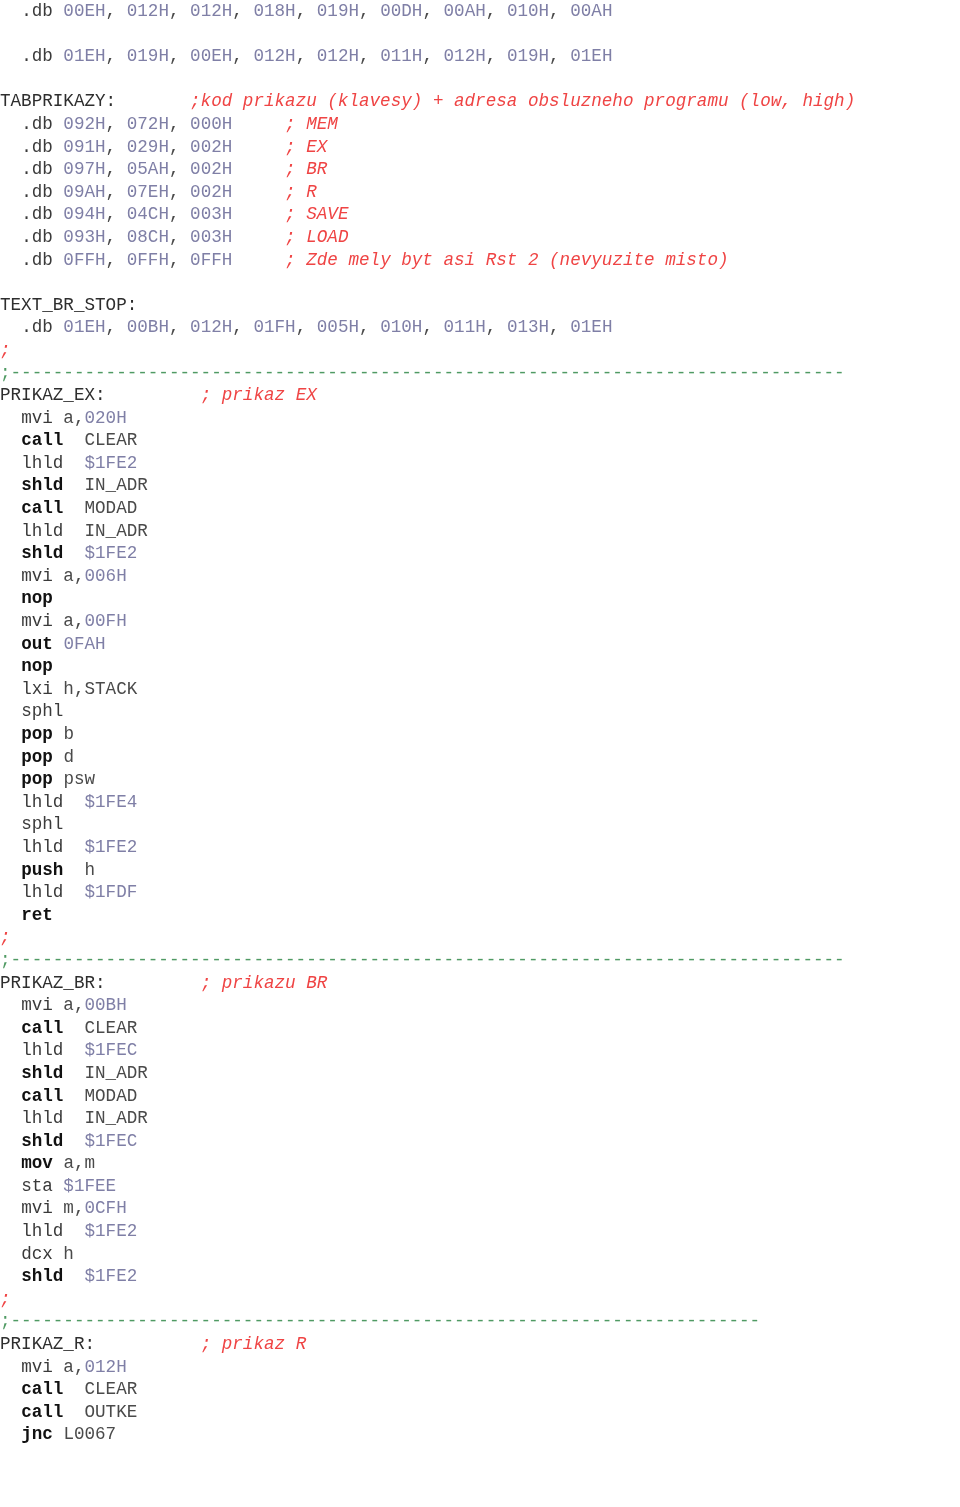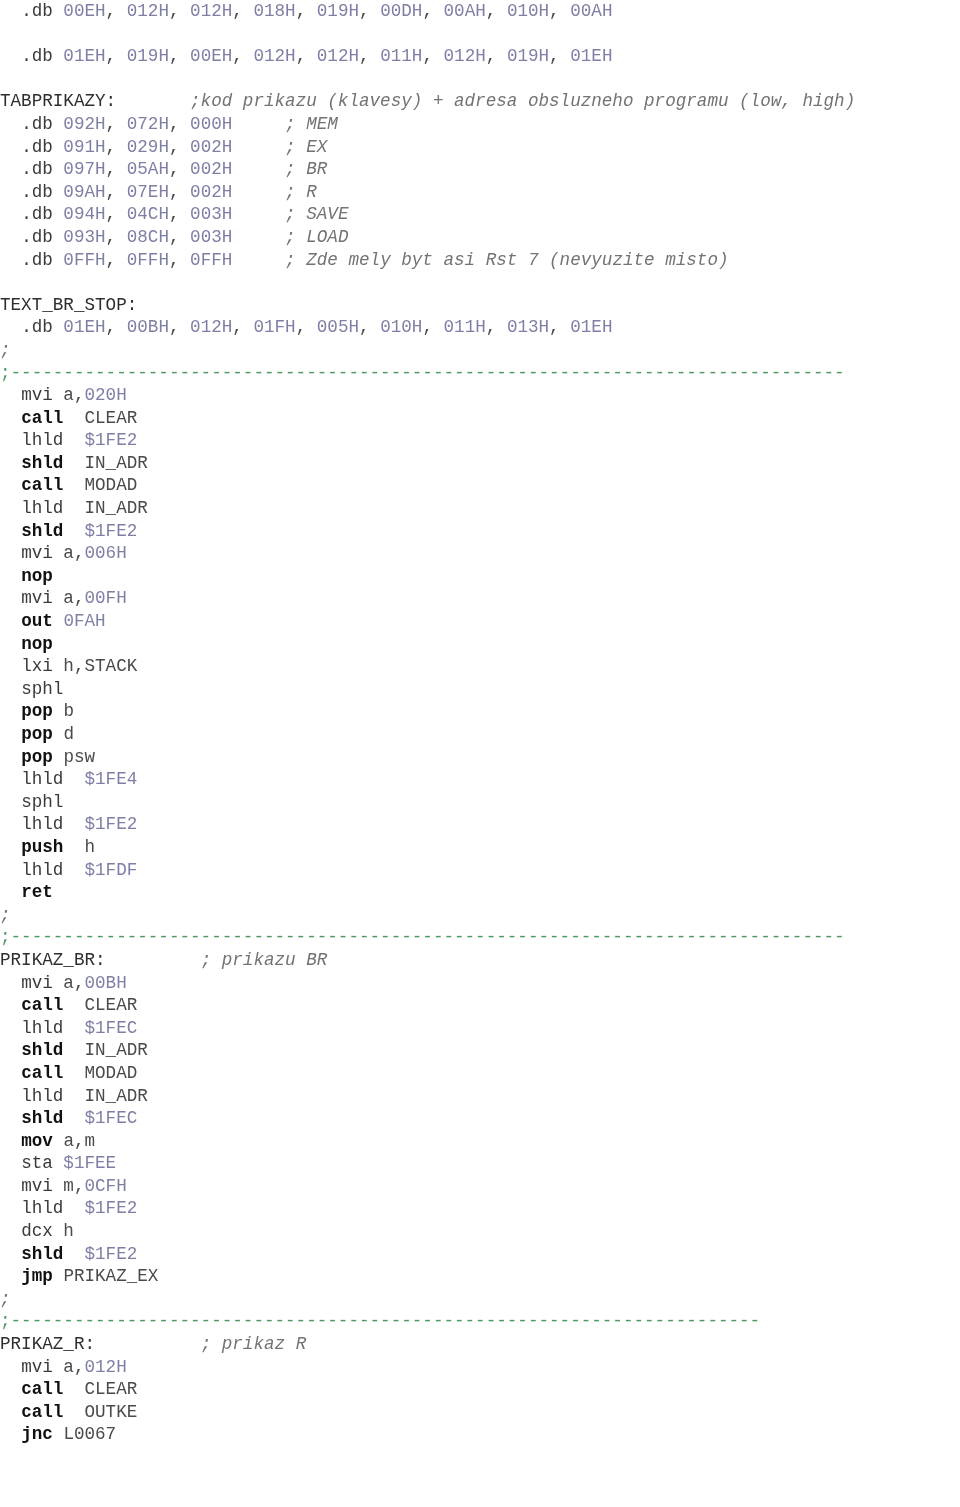--- a/index.html
+++ b/index.html
@@ -30,45 +30,46 @@
   .code-line.blank { color: transparent; }
 
   
   .tk-label   { color: #2e2e2e; }
   .tk-dir     { color: #3a3a3a; margin-top: 8px; }
   .tk-mn      { color: #3a3a3a; text-align: right; }
   .tk-mn-b    { color: #111111; font-weight: bold; }
   .tk-id      { color: #4a4a4a; text-align: right; }
   .tk-num     { color: #7f7fa6; }
   .tk-reg     { color: #4a4a4a; }
-  .tk-cmt     { color: #737373; font-style: italic; }
+  .tk-cmt     { color: #ef4444; font-style: italic; }
   .tk-cmt-sep { color: #4f9a63; font-style: normal; }
   .tk-punct   { color: #4a4a4a; }
 </style>
 </head>
 <body>
 
 <div id="listing">
     <div class="code-line"><span>  </span><span class="tk-dir">.db </span><span class="tk-num">00EH</span><span class="tk-punct">, </span><span class="tk-num">012H</span><span class="tk-punct">, </span><span class="tk-num">012H</span><span class="tk-punct">, </span><span class="tk-num">018H</span><span class="tk-punct">, </span><span class="tk-num">019H</span><span class="tk-punct">, </span><span class="tk-num">00DH</span><span class="tk-punct">, </span><span class="tk-num">00AH</span><span class="tk-punct">, </span><span class="tk-num">010H</span><span class="tk-punct">, </span><span class="tk-num">00AH</span></div>
     <div class="code-line blank">&nbsp;</div>
     <div class="code-line"><span>  </span><span class="tk-dir">.db </span><span class="tk-num">01EH</span><span class="tk-punct">, </span><span class="tk-num">019H</span><span class="tk-punct">, </span><span class="tk-num">00EH</span><span class="tk-punct">, </span><span class="tk-num">012H</span><span class="tk-punct">, </span><span class="tk-num">012H</span><span class="tk-punct">, </span><span class="tk-num">011H</span><span class="tk-punct">, </span><span class="tk-num">012H</span><span class="tk-punct">, </span><span class="tk-num">019H</span><span class="tk-punct">, </span><span class="tk-num">01EH</span></div>
     <div class="code-line blank">&nbsp;</div>
     <div class="code-line"><span class="tk-label">TABPRIKAZY:</span><span class="tk-punct">       </span><span class="tk-cmt">;kod prikazu (klavesy) + adresa obsluzneho programu (low, high)</span></div>
     <div class="code-line"><span>  </span><span class="tk-dir">.db </span><span class="tk-num">092H</span><span class="tk-punct">, </span><span class="tk-num">072H</span><span class="tk-punct">, </span><span class="tk-num">000H</span><span class="tk-punct">     </span><span class="tk-cmt">; MEM</span></div>
     <div class="code-line"><span>  </span><span class="tk-dir">.db </span><span class="tk-num">091H</span><span class="tk-punct">, </span><span class="tk-num">029H</span><span class="tk-punct">, </span><span class="tk-num">002H</span><span class="tk-punct">     </span><span class="tk-cmt">; EX</span></div>
     <div class="code-line"><span>  </span><span class="tk-dir">.db </span><span class="tk-num">097H</span><span class="tk-punct">, </span><span class="tk-num">05AH</span><span class="tk-punct">, </span><span class="tk-num">002H</span><span class="tk-punct">     </span><span class="tk-cmt">; BR</span></div>
     <div class="code-line"><span>  </span><span class="tk-dir">.db </span><span class="tk-num">09AH</span><span class="tk-punct">, </span><span class="tk-num">07EH</span><span class="tk-punct">, </span><span class="tk-num">002H</span><span class="tk-punct">     </span><span class="tk-cmt">; R</span></div>
     <div class="code-line"><span>  </span><span class="tk-dir">.db </span><span class="tk-num">094H</span><span class="tk-punct">, </span><span class="tk-num">04CH</span><span class="tk-punct">, </span><span class="tk-num">003H</span><span class="tk-punct">     </span><span class="tk-cmt">; SAVE</span></div>
     <div class="code-line"><span>  </span><span class="tk-dir">.db </span><span class="tk-num">093H</span><span class="tk-punct">, </span><span class="tk-num">08CH</span><span class="tk-punct">, </span><span class="tk-num">003H</span><span class="tk-punct">     </span><span class="tk-cmt">; LOAD</span></div>
-    <div class="code-line"><span>  </span><span class="tk-dir">.db </span><span class="tk-num">0FFH</span><span class="tk-punct">, </span><span class="tk-num">0FFH</span><span class="tk-punct">, </span><span class="tk-num">0FFH</span><span class="tk-punct">     </span><span class="tk-cmt">; Zde mely byt asi Rst 7 (nevyuzite misto)</span></div>
+    <div class="code-line"><span>  </span><span class="tk-dir">.db </span><span class="tk-num">0FFH</span><span class="tk-punct">, </span><span class="tk-num">0FFH</span><span class="tk-punct">, </span><span class="tk-num">0FFH</span><span class="tk-punct">     </span><span class="tk-cmt">; Zde mely byt asi Rst 2 (nevyuzite misto)</span></div>
     <div class="code-line blank">&nbsp;</div>
     <div class="code-line"><span class="tk-label">TEXT_BR_STOP:</span></div>
     <div class="code-line"><span>  </span><span class="tk-dir">.db </span><span class="tk-num">01EH</span><span class="tk-punct">, </span><span class="tk-num">00BH</span><span class="tk-punct">, </span><span class="tk-num">012H</span><span class="tk-punct">, </span><span class="tk-num">01FH</span><span class="tk-punct">, </span><span class="tk-num">005H</span><span class="tk-punct">, </span><span class="tk-num">010H</span><span class="tk-punct">, </span><span class="tk-num">011H</span><span class="tk-punct">, </span><span class="tk-num">013H</span><span class="tk-punct">, </span><span class="tk-num">01EH</span></div>
     <div class="code-line"><span class="tk-cmt">;</span></div>
     <div class="code-line"><span class="tk-cmt cmt-sep tk-cmt-sep">;-------------------------------------------------------------------------------</span></div>
+    <div class="code-line"><span class="tk-label">PRIKAZ_EX:</span><span class="tk-punct">         </span><span class="tk-cmt">; prikaz EX</span></div>
     <div class="code-line"><span>  </span><span class="tk-mn">mvi </span><span class="tk-reg">a,</span><span class="tk-num">020H</span></div>
     <div class="code-line"><span>  </span><span class="tk-mn-b">call</span><span class="tk-punct">  </span><span class="tk-id">CLEAR</span></div>
     <div class="code-line"><span>  </span><span class="tk-mn">lhld</span><span class="tk-punct">  </span><span class="tk-num">$1FE2</span></div>
     <div class="code-line"><span>  </span><span class="tk-mn-b">shld</span><span class="tk-punct">  </span><span class="tk-id">IN_ADR</span></div>
     <div class="code-line"><span>  </span><span class="tk-mn-b">call</span><span class="tk-punct">  </span><span class="tk-id">MODAD</span></div>
     <div class="code-line"><span>  </span><span class="tk-mn">lhld</span><span class="tk-punct">  </span><span class="tk-id">IN_ADR</span></div>
     <div class="code-line"><span>  </span><span class="tk-mn-b">shld</span><span class="tk-punct">  </span><span class="tk-num">$1FE2</span></div>
     <div class="code-line"><span>  </span><span class="tk-mn">mvi </span><span class="tk-reg">a,</span><span class="tk-num">006H</span></div>
     <div class="code-line"><span>  </span><span class="tk-mn-b">nop</span></div>
     <div class="code-line"><span>  </span><span class="tk-mn">mvi </span><span class="tk-reg">a,</span><span class="tk-num">00FH</span></div>
@@ -94,21 +95,20 @@
     <div class="code-line"><span>  </span><span class="tk-mn-b">shld</span><span class="tk-punct">  </span><span class="tk-id">IN_ADR</span></div>
     <div class="code-line"><span>  </span><span class="tk-mn-b">call</span><span class="tk-punct">  </span><span class="tk-id">MODAD</span></div>
     <div class="code-line"><span>  </span><span class="tk-mn">lhld</span><span class="tk-punct">  </span><span class="tk-id">IN_ADR</span></div>
     <div class="code-line"><span>  </span><span class="tk-mn-b">shld</span><span class="tk-punct">  </span><span class="tk-num">$1FEC</span></div>
     <div class="code-line"><span>  </span><span class="tk-mn-b">mov</span><span class="tk-punct"> </span><span class="tk-reg">a,m</span></div>
     <div class="code-line"><span>  </span><span class="tk-mn">sta </span><span class="tk-num">$1FEE</span></div>
     <div class="code-line"><span>  </span><span class="tk-mn">mvi </span><span class="tk-reg">m,</span><span class="tk-num">0CFH</span></div>
     <div class="code-line"><span>  </span><span class="tk-mn">lhld</span><span class="tk-punct">  </span><span class="tk-num">$1FE2</span></div>
     <div class="code-line"><span>  </span><span class="tk-mn">dcx </span><span class="tk-reg">h</span></div>
     <div class="code-line"><span>  </span><span class="tk-mn-b">shld</span><span class="tk-punct">  </span><span class="tk-num">$1FE2</span></div>
-    <div class="code-line"><span>  </span><span class="tk-mn-b">jmp</span><span class="tk-punct"> </span><span class="tk-id">PRIKAZ_EX</span></div>
     <div class="code-line"><span class="tk-cmt">;</span></div>
     <div class="code-line"><span class="tk-cmt cmt-sep tk-cmt-sep">;-----------------------------------------------------------------------</span></div>
     <div class="code-line"><span class="tk-label">PRIKAZ_R:</span><span class="tk-punct">          </span><span class="tk-cmt">; prikaz R</span></div>
     <div class="code-line"><span>  </span><span class="tk-mn">mvi </span><span class="tk-reg">a,</span><span class="tk-num">012H</span></div>
     <div class="code-line"><span>  </span><span class="tk-mn-b">call</span><span class="tk-punct">  </span><span class="tk-id">CLEAR</span></div>
     <div class="code-line"><span>  </span><span class="tk-mn-b">call</span><span class="tk-punct">  </span><span class="tk-id">OUTKE</span></div>
     <div class="code-line"><span>  </span><span class="tk-mn-b">jnc</span><span class="tk-punct"> </span><span class="tk-id">L0067</span></div>
   </div>
 
 </body></html>

